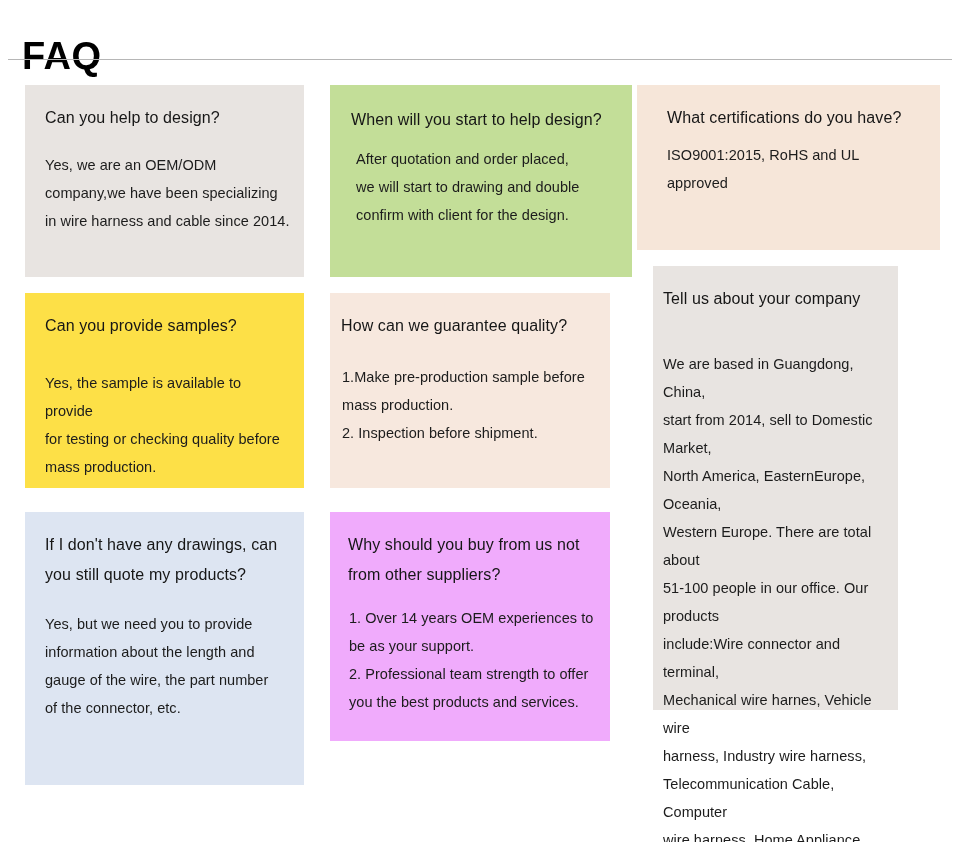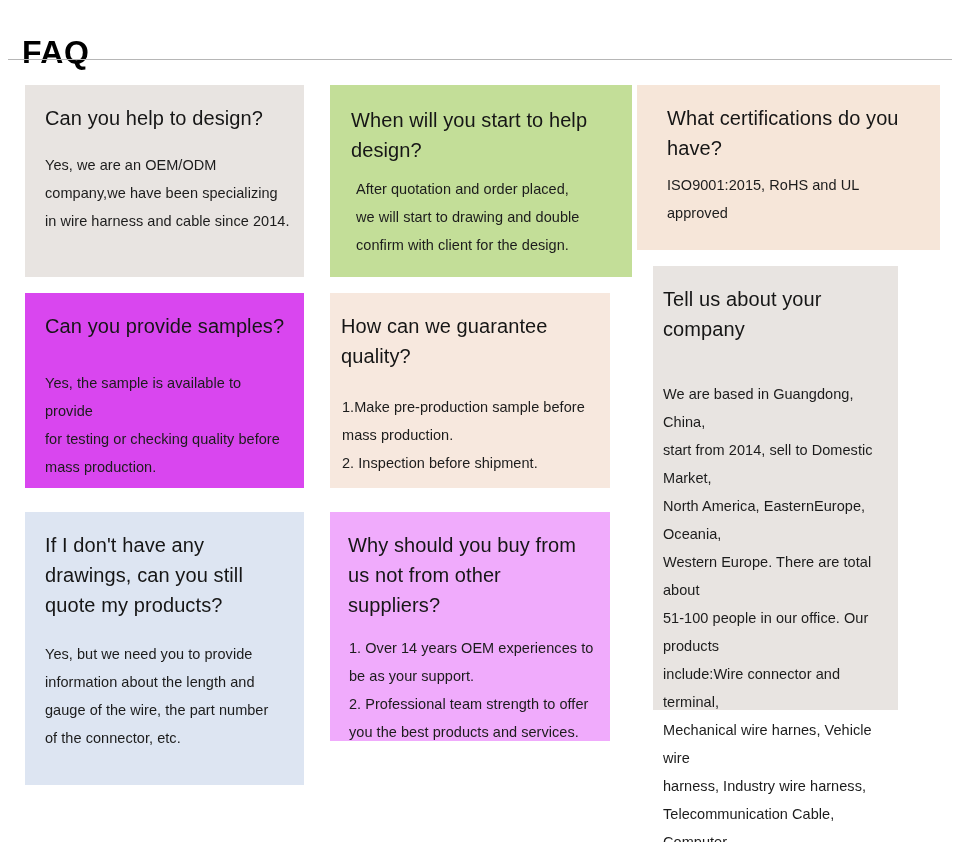--- a/index.html
+++ b/index.html
@@ -19,21 +19,21 @@
     position: relative;
     width: 960px;
     height: 842px;
   }
 
   
   .page-title {
     position: absolute;
     left: 22px;
     top: 8px;
-    font-size: 32px;
+    font-size: 38px;
     line-height: 46px;
     font-weight: 700;
     letter-spacing: 0.5px;
     color: #000000;
   }
   .title-rule {
     position: absolute;
     left: 8px;
     top: 59px;
     width: 944px;
@@ -41,21 +41,21 @@
     background: #b6b6b6;
   }
 
   
   .card {
     position: absolute;
     box-sizing: border-box;
     padding: 18px 14px 16px 14px;
   }
   .card .q {
-    font-size: 20px;
+    font-size: 16px;
     line-height: 30px;
     font-weight: 400;
     color: #161616;
     margin: 0 0 6px 0;
     letter-spacing: 0.1px;
   }
   .card .a {
     font-size: 14.5px;
     line-height: 28px;
     font-weight: 400;
@@ -122,21 +122,21 @@
 we will start to drawing and double
 confirm with client for the design.</p>
   </section>
 
   <section class="card" id="card-certifications" style="background: rgb(246, 230, 217); padding-left: 24px;">
     <p class="q">What certifications do you have?</p>
     <p class="a">ISO9001:2015, RoHS and UL
 approved</p>
   </section>
 
-  <section class="card" id="card-samples" style="background: #d946ef;">
+  <section class="card" id="card-samples" style="background: #fde047;">
     <p class="q">Can you provide samples?</p>
     <p class="a">Yes, the sample is available to provide
 for testing or checking quality before
 mass production.</p>
   </section>
 
   <section class="card" id="card-quality" style="background: rgb(247, 232, 222);">
     <p class="q">How can we guarantee quality?</p>
     <p class="a">1.Make pre-production sample before
 mass production.

